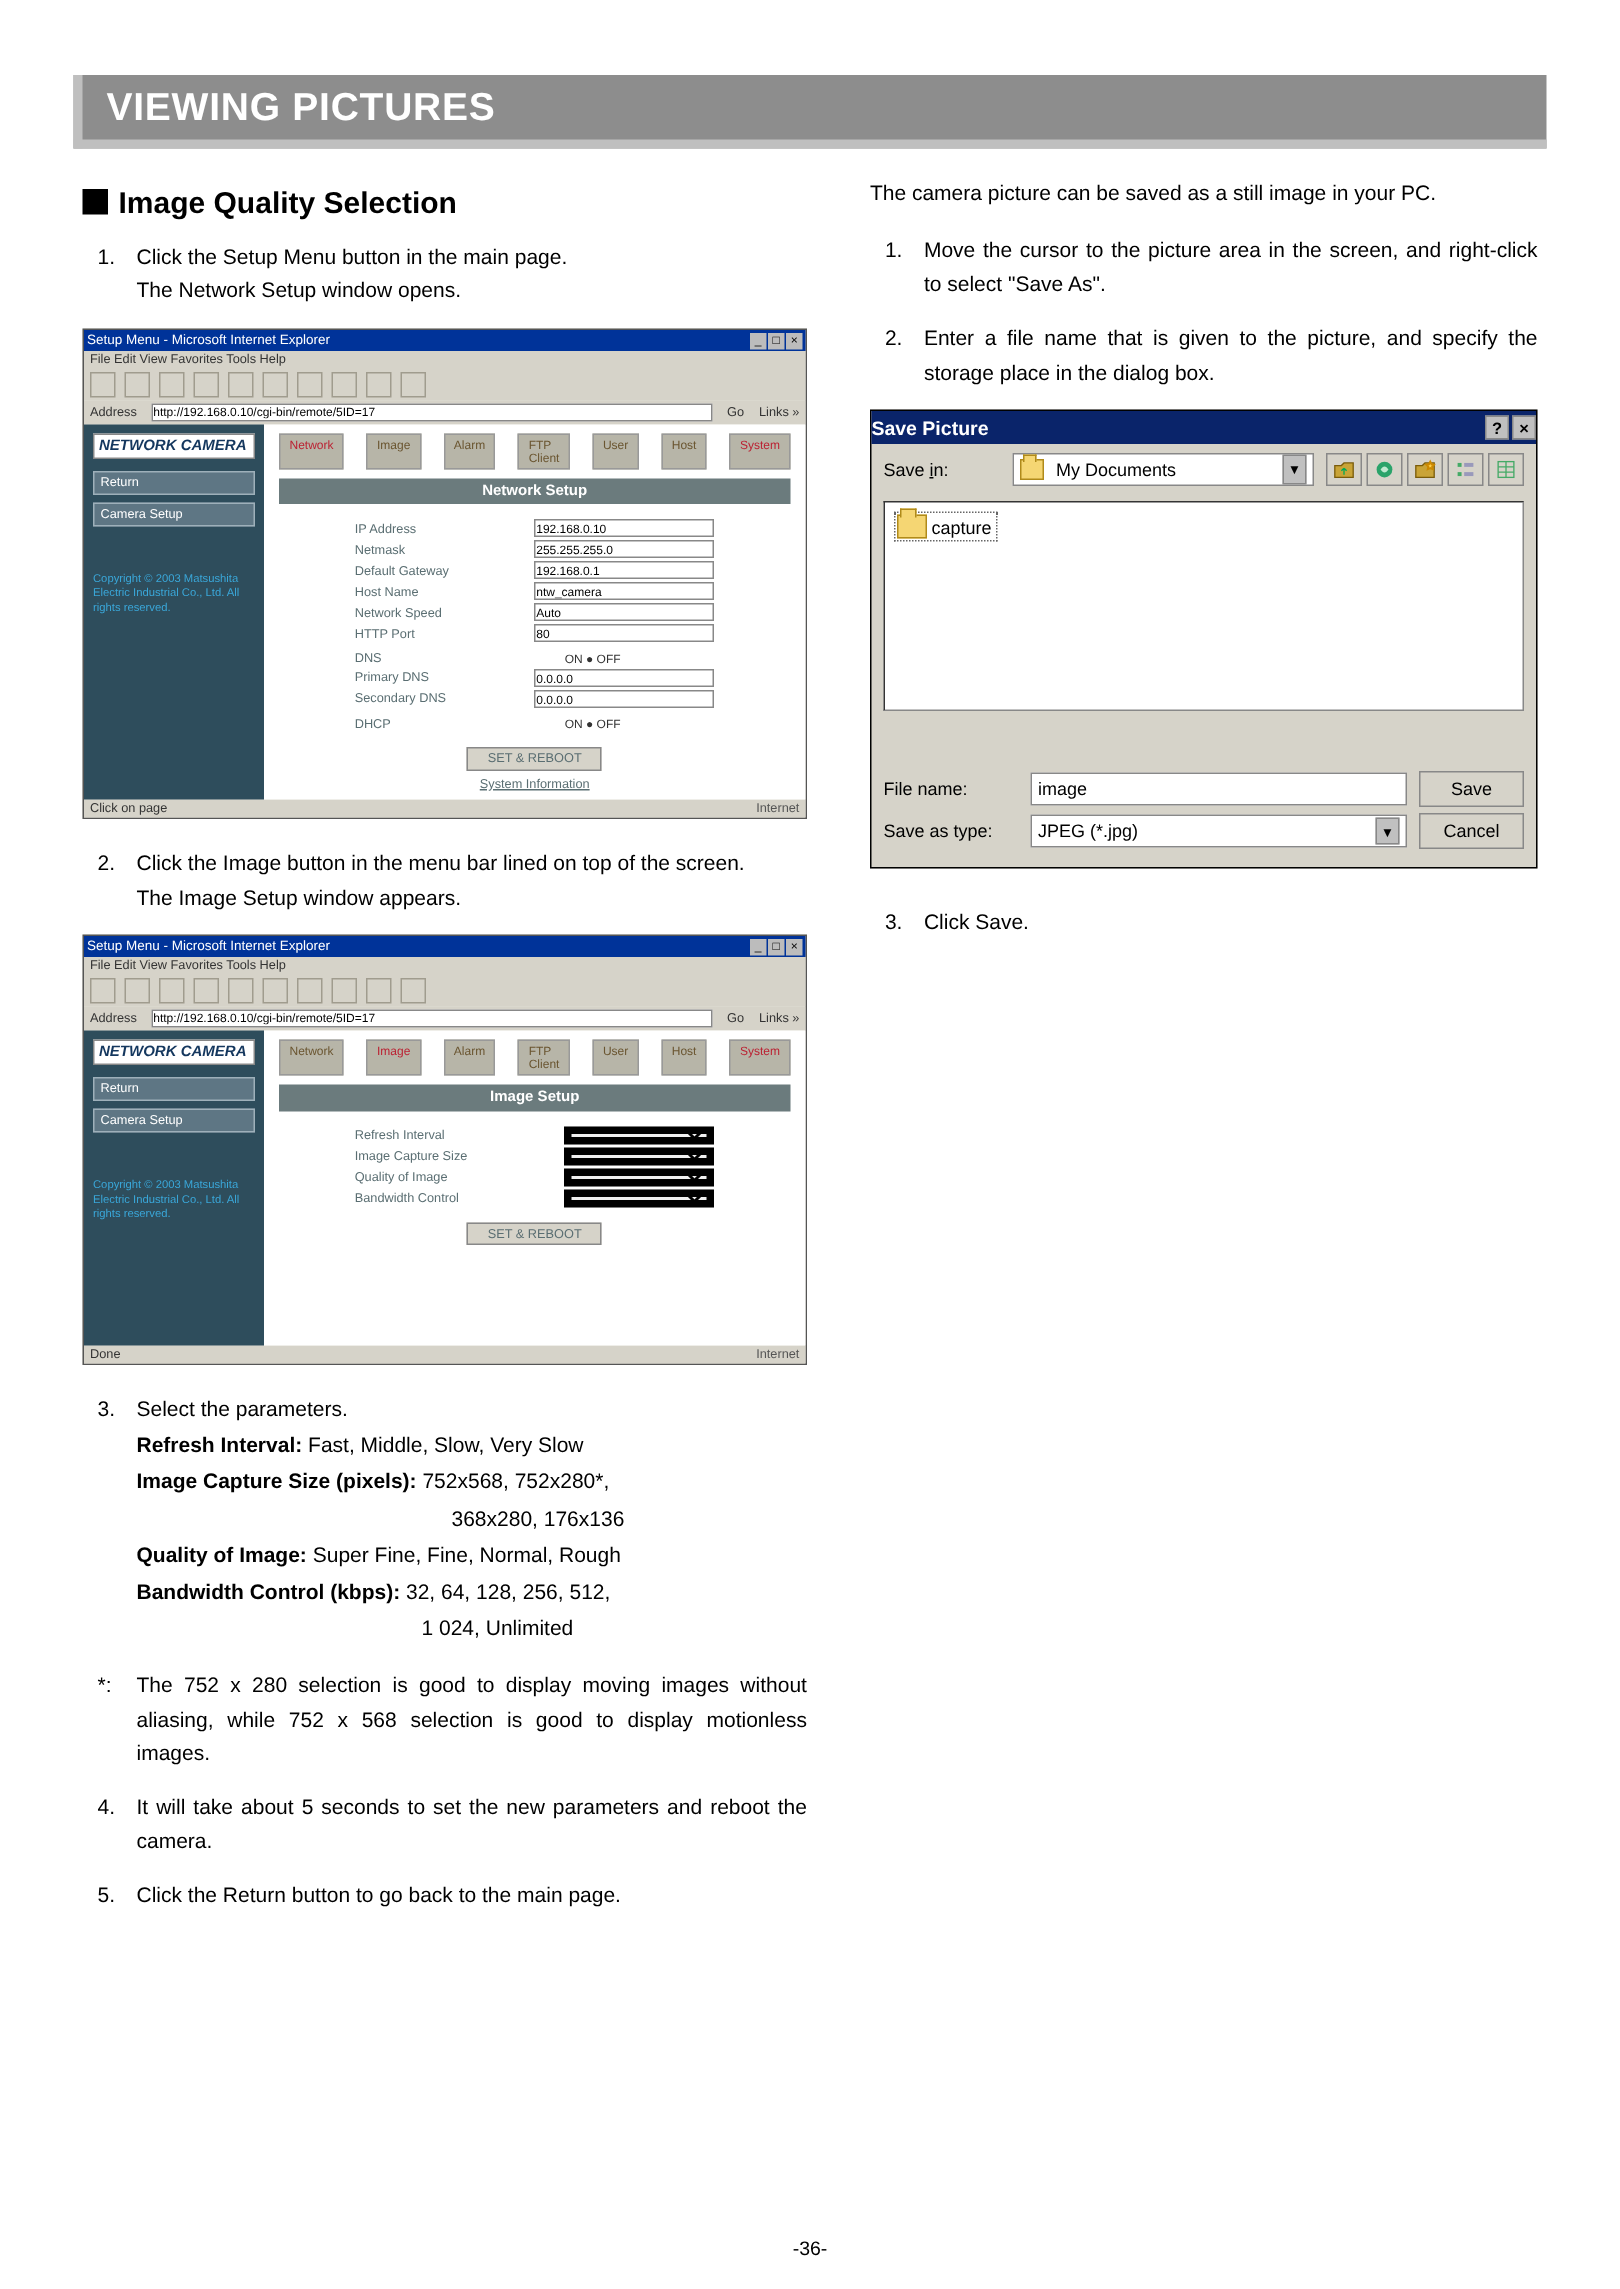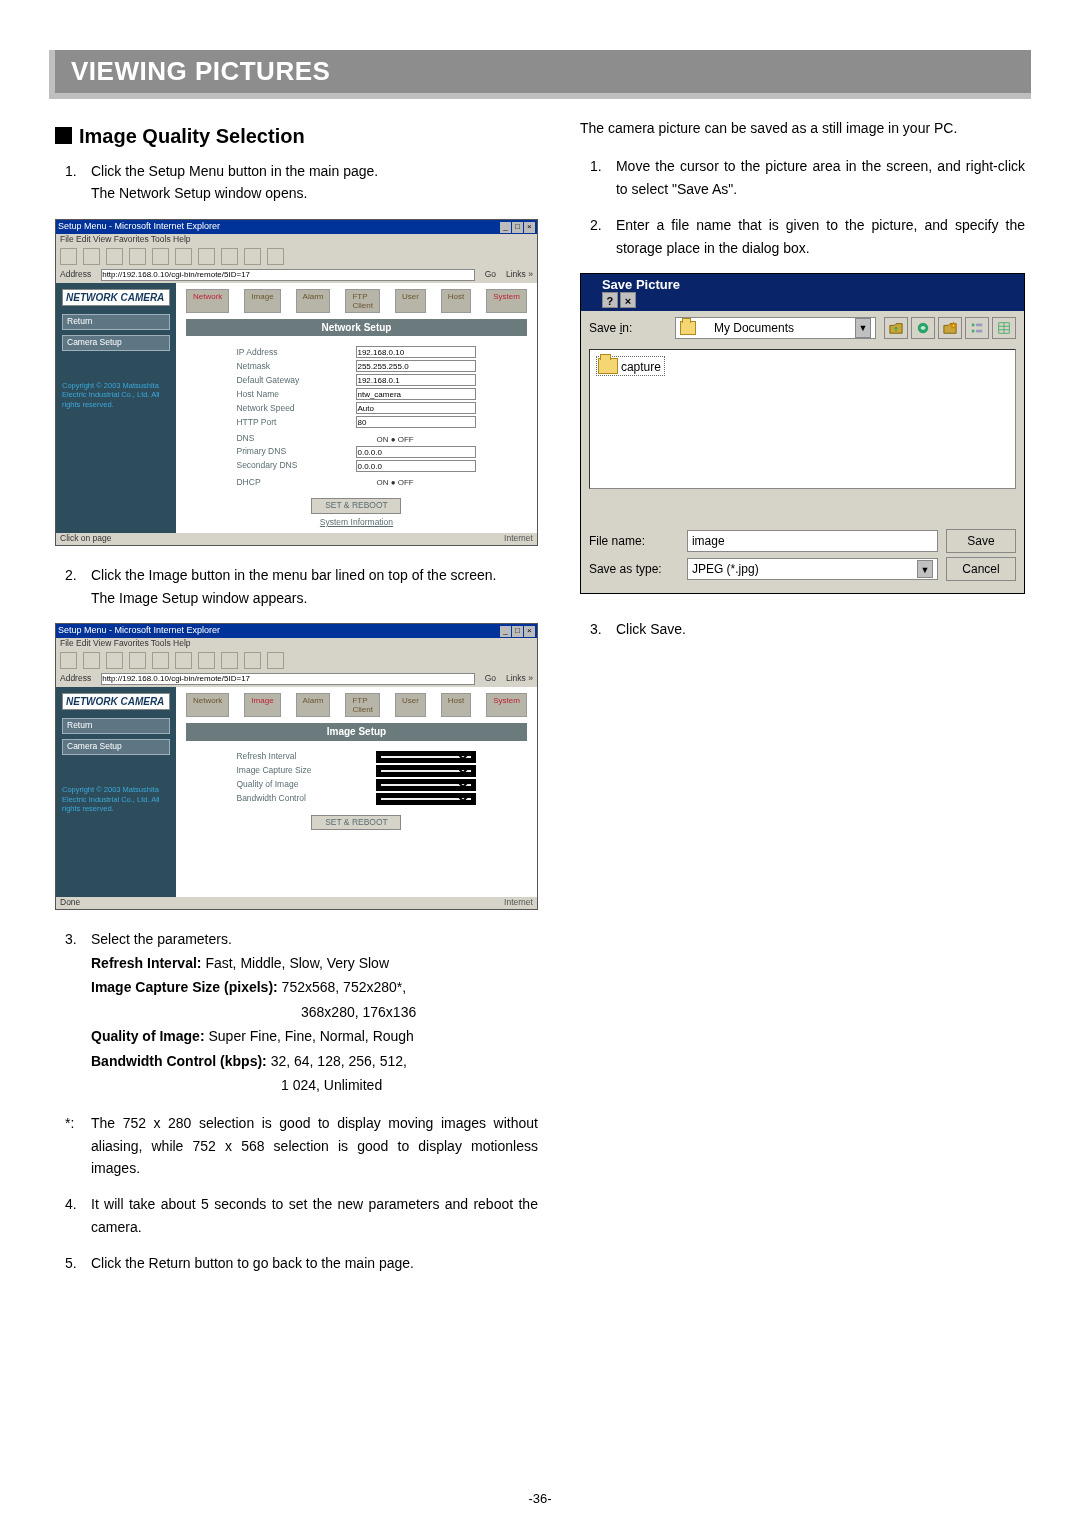--- a/index.html
+++ b/index.html
@@ -74,27 +74,27 @@
   .ie-row .radios { width:100px; font-size:8px; }
   .ie-setbtn { margin:10px auto 4px; display:block; width:90px; text-align:center; background:#d6d3c9; border:1px solid #888; font-size:8.5px; padding:2px; color:#5a6e72;}
   .ie-sysinfo { text-align:center; text-decoration:underline; font-size:8.5px; color:#5a6e72; }
   .ie-status { background:#d6d3c9; display:flex; justify-content:space-between; padding:1px 4px; font-size:8.5px; }
   .ie-status .right { color:#555; }
   .ie-body.short { min-height:210px; }
   .ie-row select { width:100px; height:12px; font-size:8px; border:5px solid #000000; }
 
   
   .savepic { border:1px solid #000; margin:10px 0 24px 0; width:100%; background:#d6d3c9; font-size:12px; }
-  .sp-title { background:#0a246a; color:#fff; padding:3px 21px; display:flex; justify-content:space-between; align-items:flex-start; font-weight:bold; font-size:13px;flex-direction:column; }
+  .sp-title { background:#0a246a; color:#fff; padding:3px 0; display:flex; justify-content:space-between; align-items:flex-end; font-weight:bold; font-size:13px; }
   .sp-title .wb { display:flex; gap:2px; }
   .sp-title .wb span { width:16px; height:16px; background:#c0c0c0; color:#000; text-align:center; font-size:11px; line-height:16px; border:1px solid #888; font-weight:bold;}
   .sp-row { display:flex; align-items:center; padding:6px 8px; gap:8px; }
   .sp-row label { width:78px; }
   .sp-row .und { text-decoration: underline; }
-  .sp-drop { flex:1; display:flex; align-items:center; border:1px solid #888; background:#fff; height:22px; padding:0 4px; gap:18px; }
+  .sp-drop { flex:1; display:flex; align-items:center; border:1px solid #888; background:#fff; height:22px; padding:0 4px; gap:8px; }
   .sp-folder-ico { width:16px; height:14px; background:#f5d673; border:1px solid #b08a1a; position:relative; }
   .sp-folder-ico:before { content:""; position:absolute; top:-4px; left:1px; width:7px; height:4px; background:#f5d673; border:1px solid #b08a1a; border-bottom:none;}
   .sp-toolbar-icons { display:flex; gap:3px; }
   .sp-ico { width:24px; height:22px; border:1px solid #888; background:#d6d3c9; display:flex; align-items:center; justify-content:center; }
   .sp-filearea { margin:4px 8px 40px 8px; border:1px inset #888; background:#fff; height:140px; padding:6px; }
   .sp-file { display:inline-flex; align-items:flex-end; gap:3px; border:1px dotted #666; padding:1px 3px 1px 1px; }
   .sp-file .fico { width:20px; height:16px; background:#f5d673; border:1px solid #b08a1a; position:relative;}
   .sp-file .fico:before { content:""; position:absolute; top:-5px; left:1px; width:9px; height:5px; background:#f5d673; border:1px solid #b08a1a; border-bottom:none;}
   .sp-bottom { padding: 0 8px 8px 8px; }
   .sp-brow { display:flex; align-items:center; gap:8px; margin:4px 0; }

